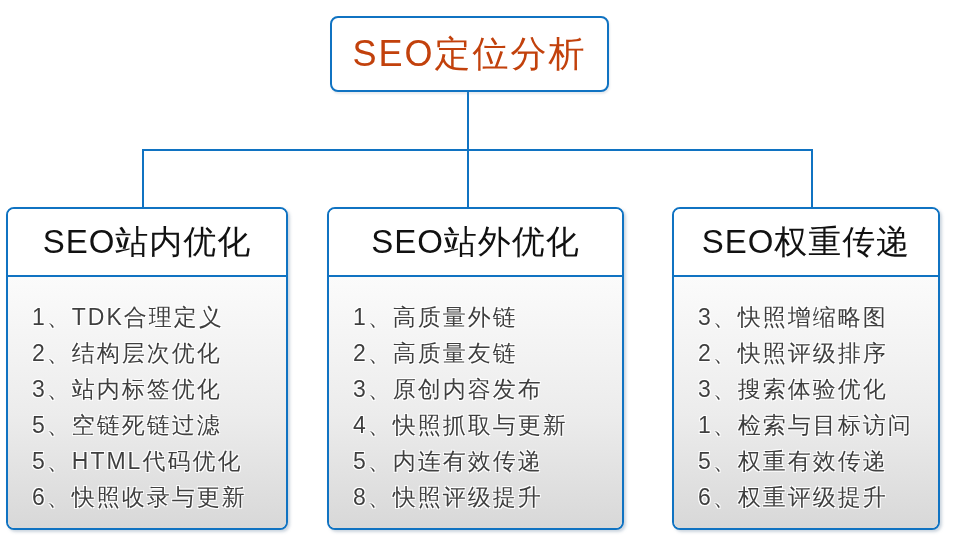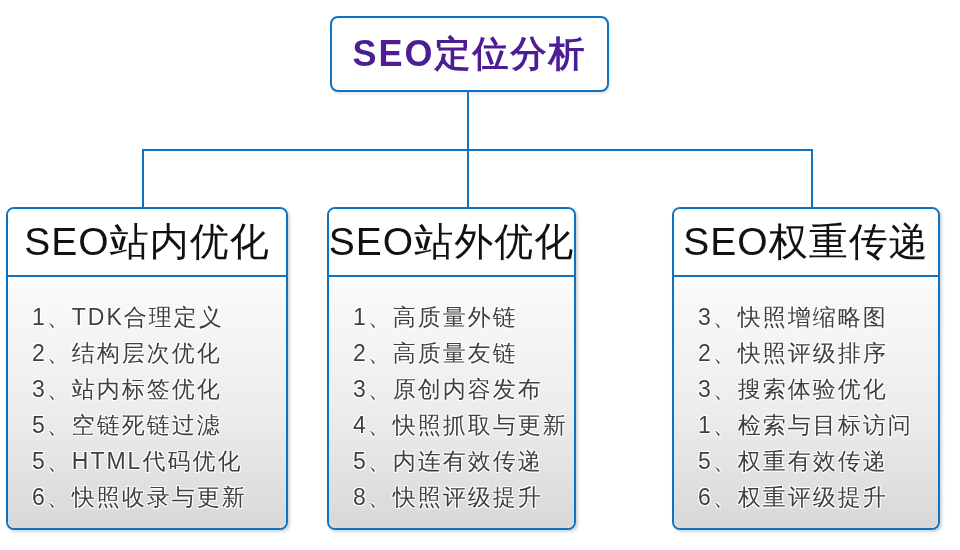--- a/index.html
+++ b/index.html
@@ -13,41 +13,41 @@
   .line{position:absolute;background:#1073c2;}
 
   
   .root-node{
     position:absolute;left:330px;top:16px;width:279px;height:76px;
     background:#ffffff;border:2px solid #1073c2;border-radius:8px;
     box-sizing:border-box;display:flex;align-items:center;justify-content:center;
     box-shadow:1px 2px 2px rgba(120,140,160,0.18);
   }
   .root-node .root-label{
-    font-size:36px;color:#4c1d95;letter-spacing:2px;font-weight:700;white-space:nowrap;
+    font-size:36px;color:#c2410c;letter-spacing:2px;font-weight:400;white-space:nowrap;
   }
 
   
   .card{
     position:absolute;top:207px;height:323px;
     background:#ffffff;border:2px solid #1073c2;border-radius:8px;
     box-sizing:border-box;display:flex;flex-direction:column;
     box-shadow:2px 2px 3px rgba(110,135,160,0.35);
   }
   .card.c1{left:6px;width:282px;}
-  .card.c2{left:327px;width:249px;}
+  .card.c2{left:327px;width:297px;}
   .card.c3{left:672px;width:268px;}
 
   .card-header{
     height:66px;flex:0 0 66px;border-bottom:2px solid #1073c2;
     display:flex;align-items:center;justify-content:center;
     background:#ffffff;border-radius:6px 6px 0 0;
   }
   .card-title{
-    font-size:39px;color:#111111;letter-spacing:1px;font-weight:400;white-space:nowrap;
+    font-size:33px;color:#111111;letter-spacing:1px;font-weight:400;white-space:nowrap;
   }
   .card-body{
     flex:1;border-radius:0 0 6px 6px;
     background:linear-gradient(to bottom,#fbfbfb 0%,#ececec 55%,#d8d8d8 100%);
     padding:22px 8px 7px 24px;box-sizing:border-box;
   }
   .item{
     font-size:23px;line-height:36px;color:#3f3f3f;letter-spacing:2px;white-space:nowrap;
     text-shadow:1px 1px 0 #ffffff,-1px -1px 0 #ffffff,1px -1px 0 #ffffff,-1px 1px 0 #ffffff;
   }

